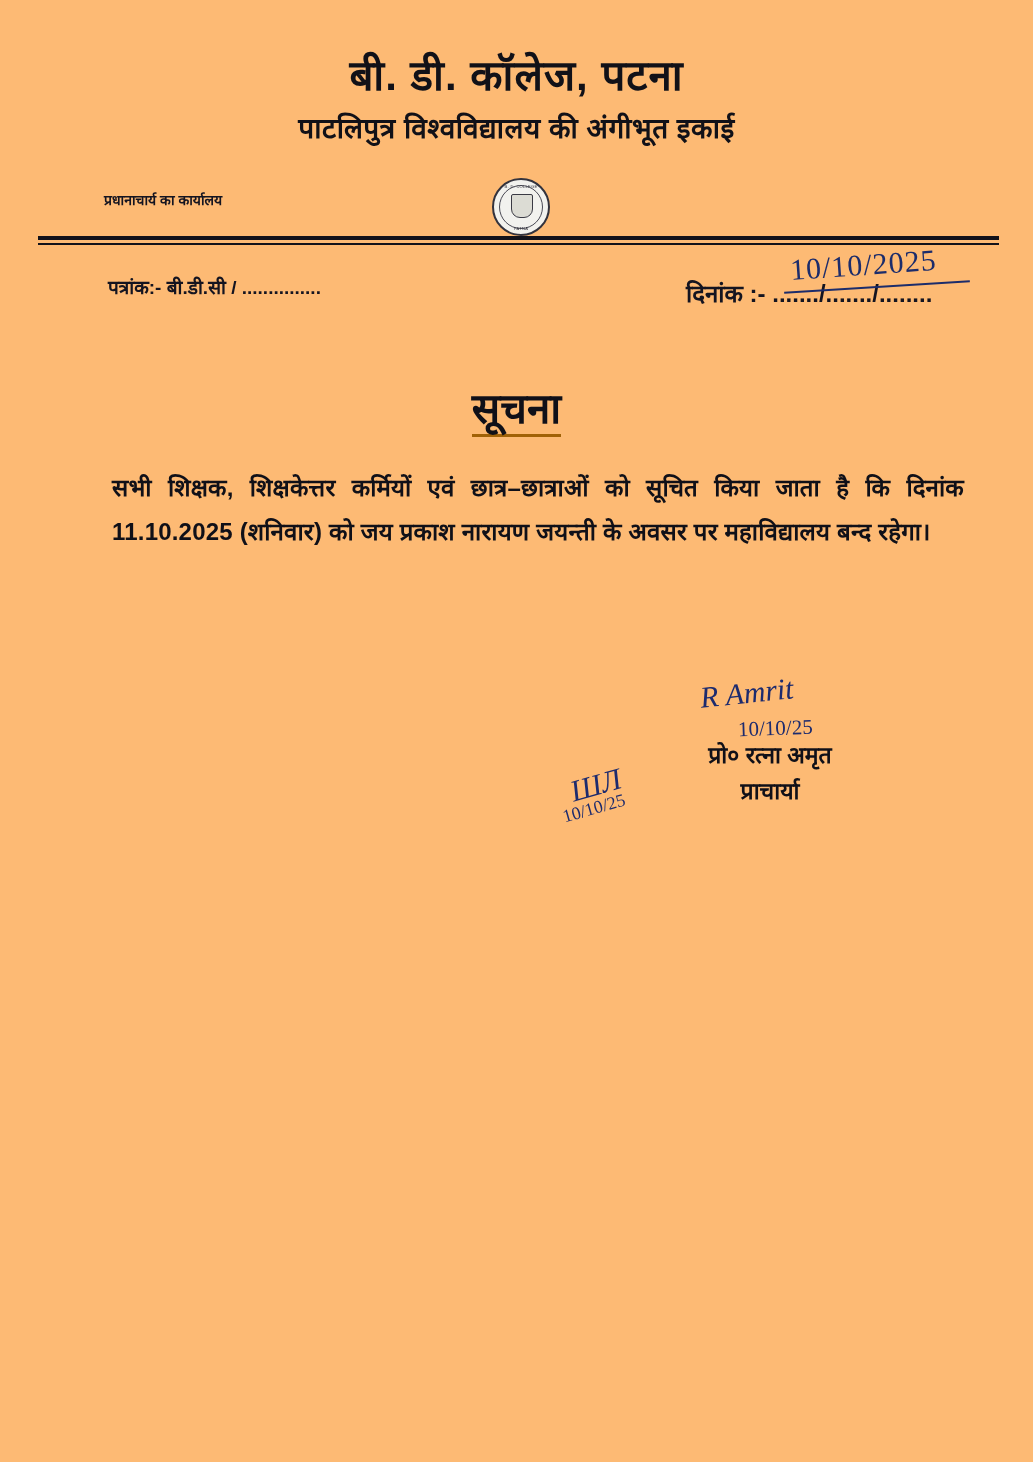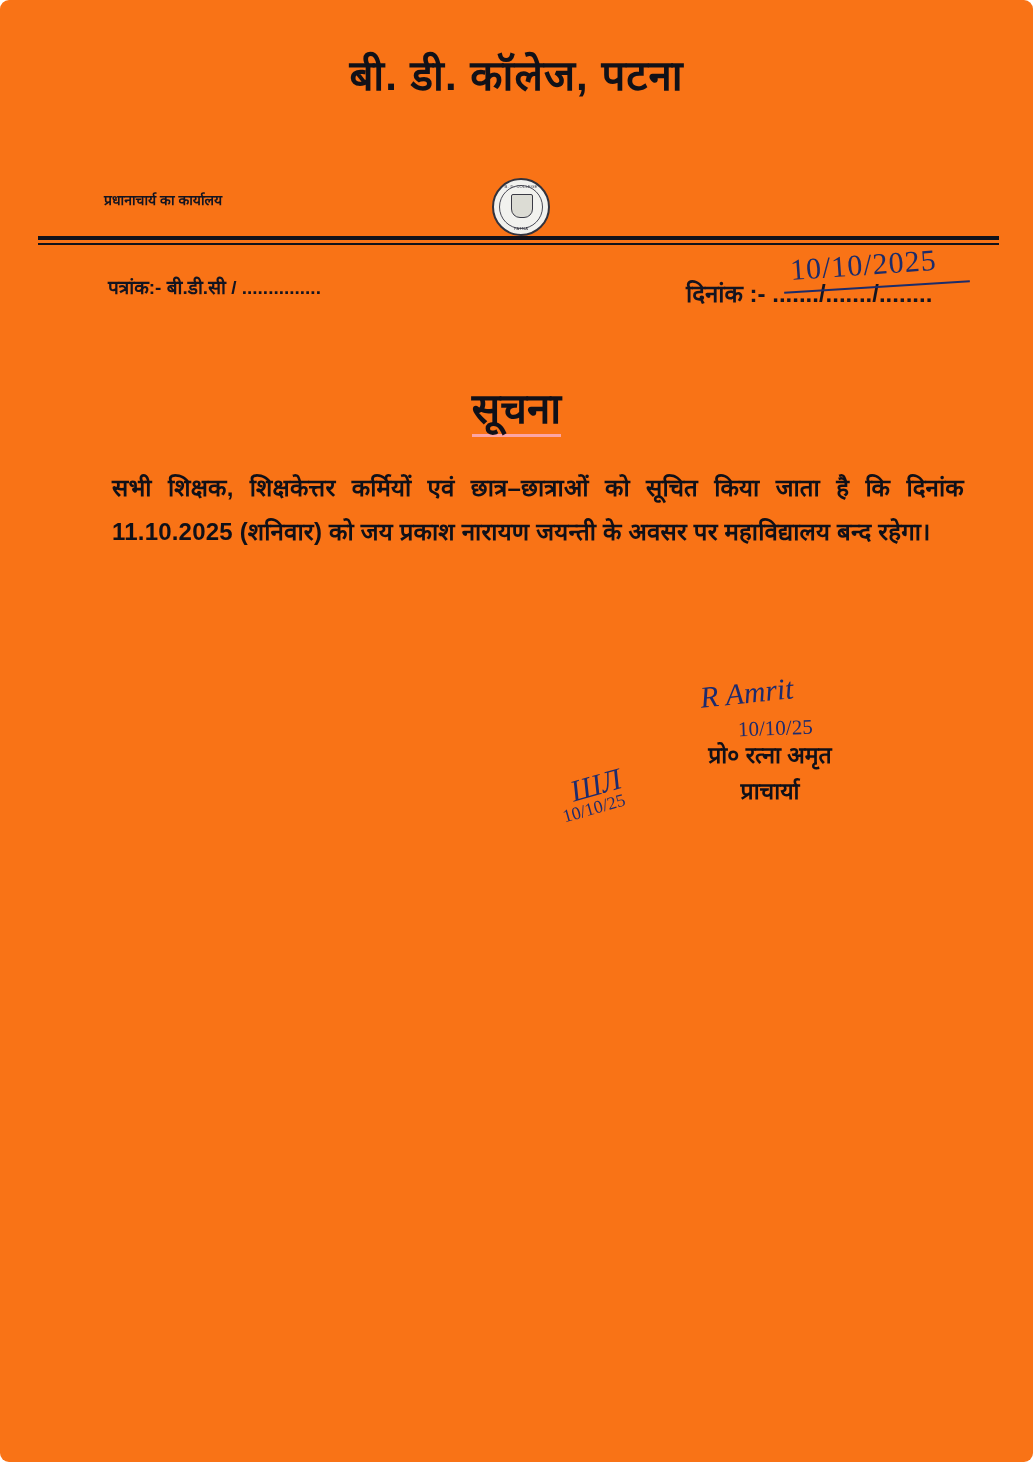--- a/index.html
+++ b/index.html
@@ -12,22 +12,21 @@
     height: 1462px;
     position: relative;
     font-family: "Liberation Serif", serif;
     color: #101018;
     overflow: hidden;
   }
 
   .page {
     position: absolute;
     inset: 0;
-    background: #f97316;
-    border-radius: 9px;
+    background: #fdba74;
   }
 
   
   .letterhead {
     position: absolute;
     top: 52px;
     left: 0;
     right: 0;
     text-align: center;
   }
@@ -193,21 +192,21 @@
     top: 378px;
     left: 0;
     right: 0;
     text-align: center;
     font-family: "Liberation Sans", sans-serif;
     font-weight: bold;
     font-size: 42px;
     color: #101018;
   }
   .notice-title span {
-    border-bottom: 3px solid #fca5a5;
+    border-bottom: 3px solid #a16207;
     padding-bottom: 2px;
   }
 
   .body-text {
     position: absolute;
     top: 466px;
     left: 112px;
     width: 852px;
     font-family: "Liberation Sans", sans-serif;
     font-size: 24px;
@@ -288,20 +287,21 @@
     white-space: nowrap;
   }
 </style>
 </head>
 <body>
 
 <div class="page">
 
   <div class="letterhead">
     <div class="college-name">बी. डी. कॉलेज, पटना</div>
+    <div class="university-line">पाटलिपुत्र विश्वविद्यालय की अंगीभूत इकाई</div>
   </div>
 
   <div class="office-row">
     <div class="office-label">प्रधानाचार्य का कार्यालय</div>
 
     <div class="crest">
       <div class="ring"></div>
       <div class="ring2"></div>
       <div class="shield"></div>
       <div class="txt-top">B. D. COLLEGE</div>

